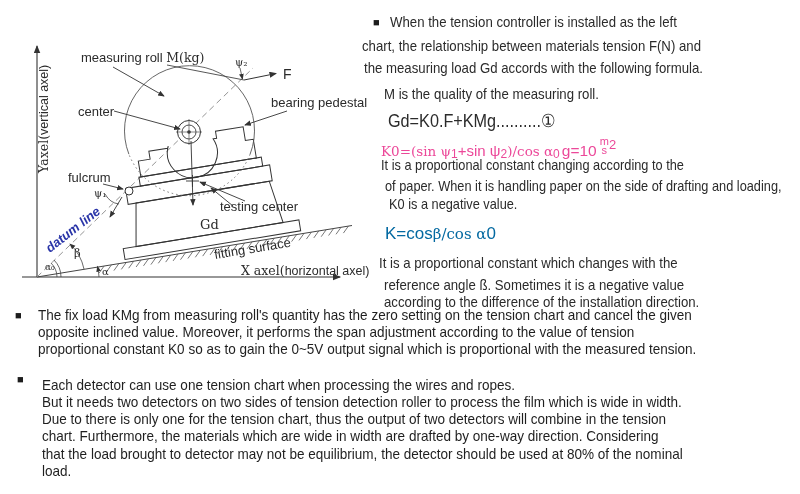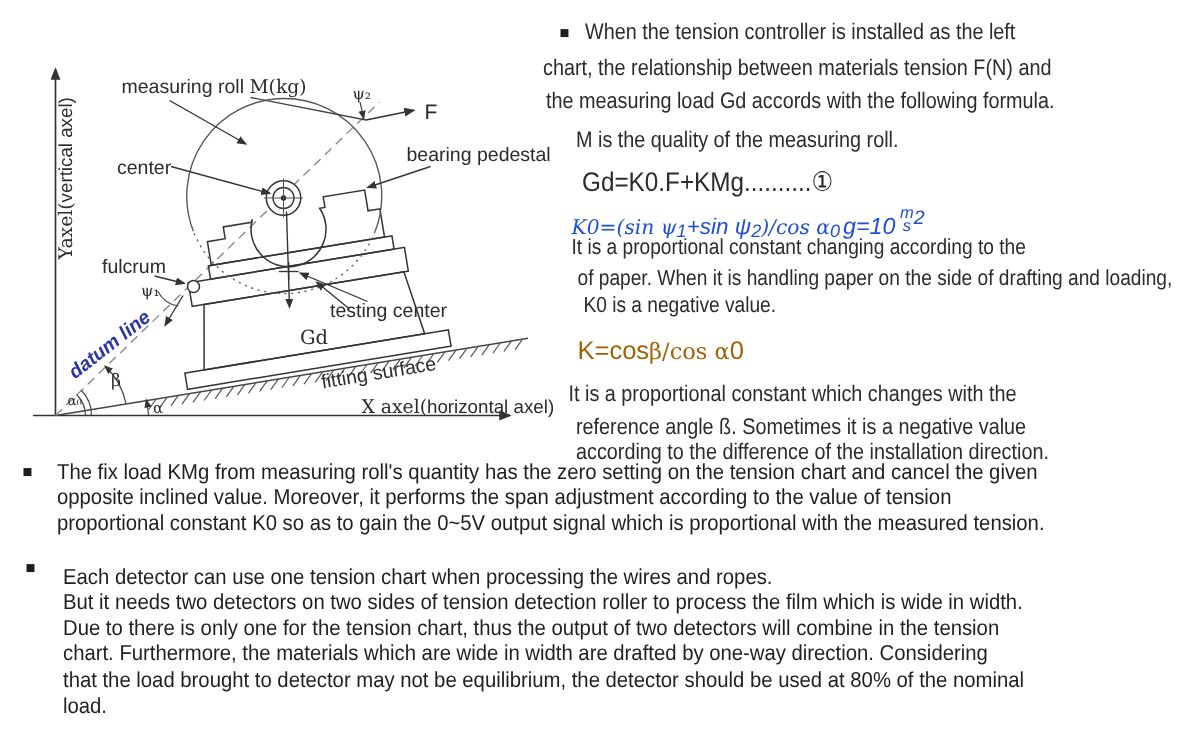--- a/index.html
+++ b/index.html
@@ -3,27 +3,27 @@
 <meta charset="utf-8">
 <style>
   html,body{margin:0;padding:0;background:#fff;}
   .canvas{position:relative;width:800px;height:494px;background:#ffffff;overflow:hidden;
           font-family:"Liberation Sans",sans-serif;color:#222;}
   .abs{position:absolute;white-space:nowrap;}
   
   .rl{font-size:15px;transform:scaleX(.88);transform-origin:0 0;color:#2b2b2b;}
   .sq{font-size:11px;color:#1d1d1d;}
   .fm1{font-size:18px;transform:scaleX(.9);transform-origin:0 0;color:#2b2b2b;}
-  .fm2{font-size:15px;color:#1d4ed8;font-style:italic;}
+  .fm2{font-size:15px;color:#ec4899;}
   .fm2 .sf{font-family:"DejaVu Serif",serif;font-size:13.5px;}
   .fm2 .sb{font-size:12px;vertical-align:-2px;}
   .fm2 .g{font-size:15.5px;margin-left:2px;}
   .frac{display:inline-block;font-size:11px;line-height:9px;text-align:center;vertical-align:2px;margin-left:3px;}
   .exp{font-size:13px;vertical-align:7px;}
-  .fm3{font-size:17px;color:#a16207;}
+  .fm3{font-size:17px;color:#0369a1;}
   .fm3 .sf{font-family:"DejaVu Serif",serif;font-size:15px;}
   
   .bl{font-size:14.4px;transform:scaleX(.94);transform-origin:0 0;color:#1f1f1f;}
   
   .ts{font-family:"Liberation Sans",sans-serif;fill:#2b2b2b;}
   .tf{font-family:"DejaVu Serif",serif;fill:#2b2b2b;}
   svg{display:block;}
 </style>
 </head>
 <body>

